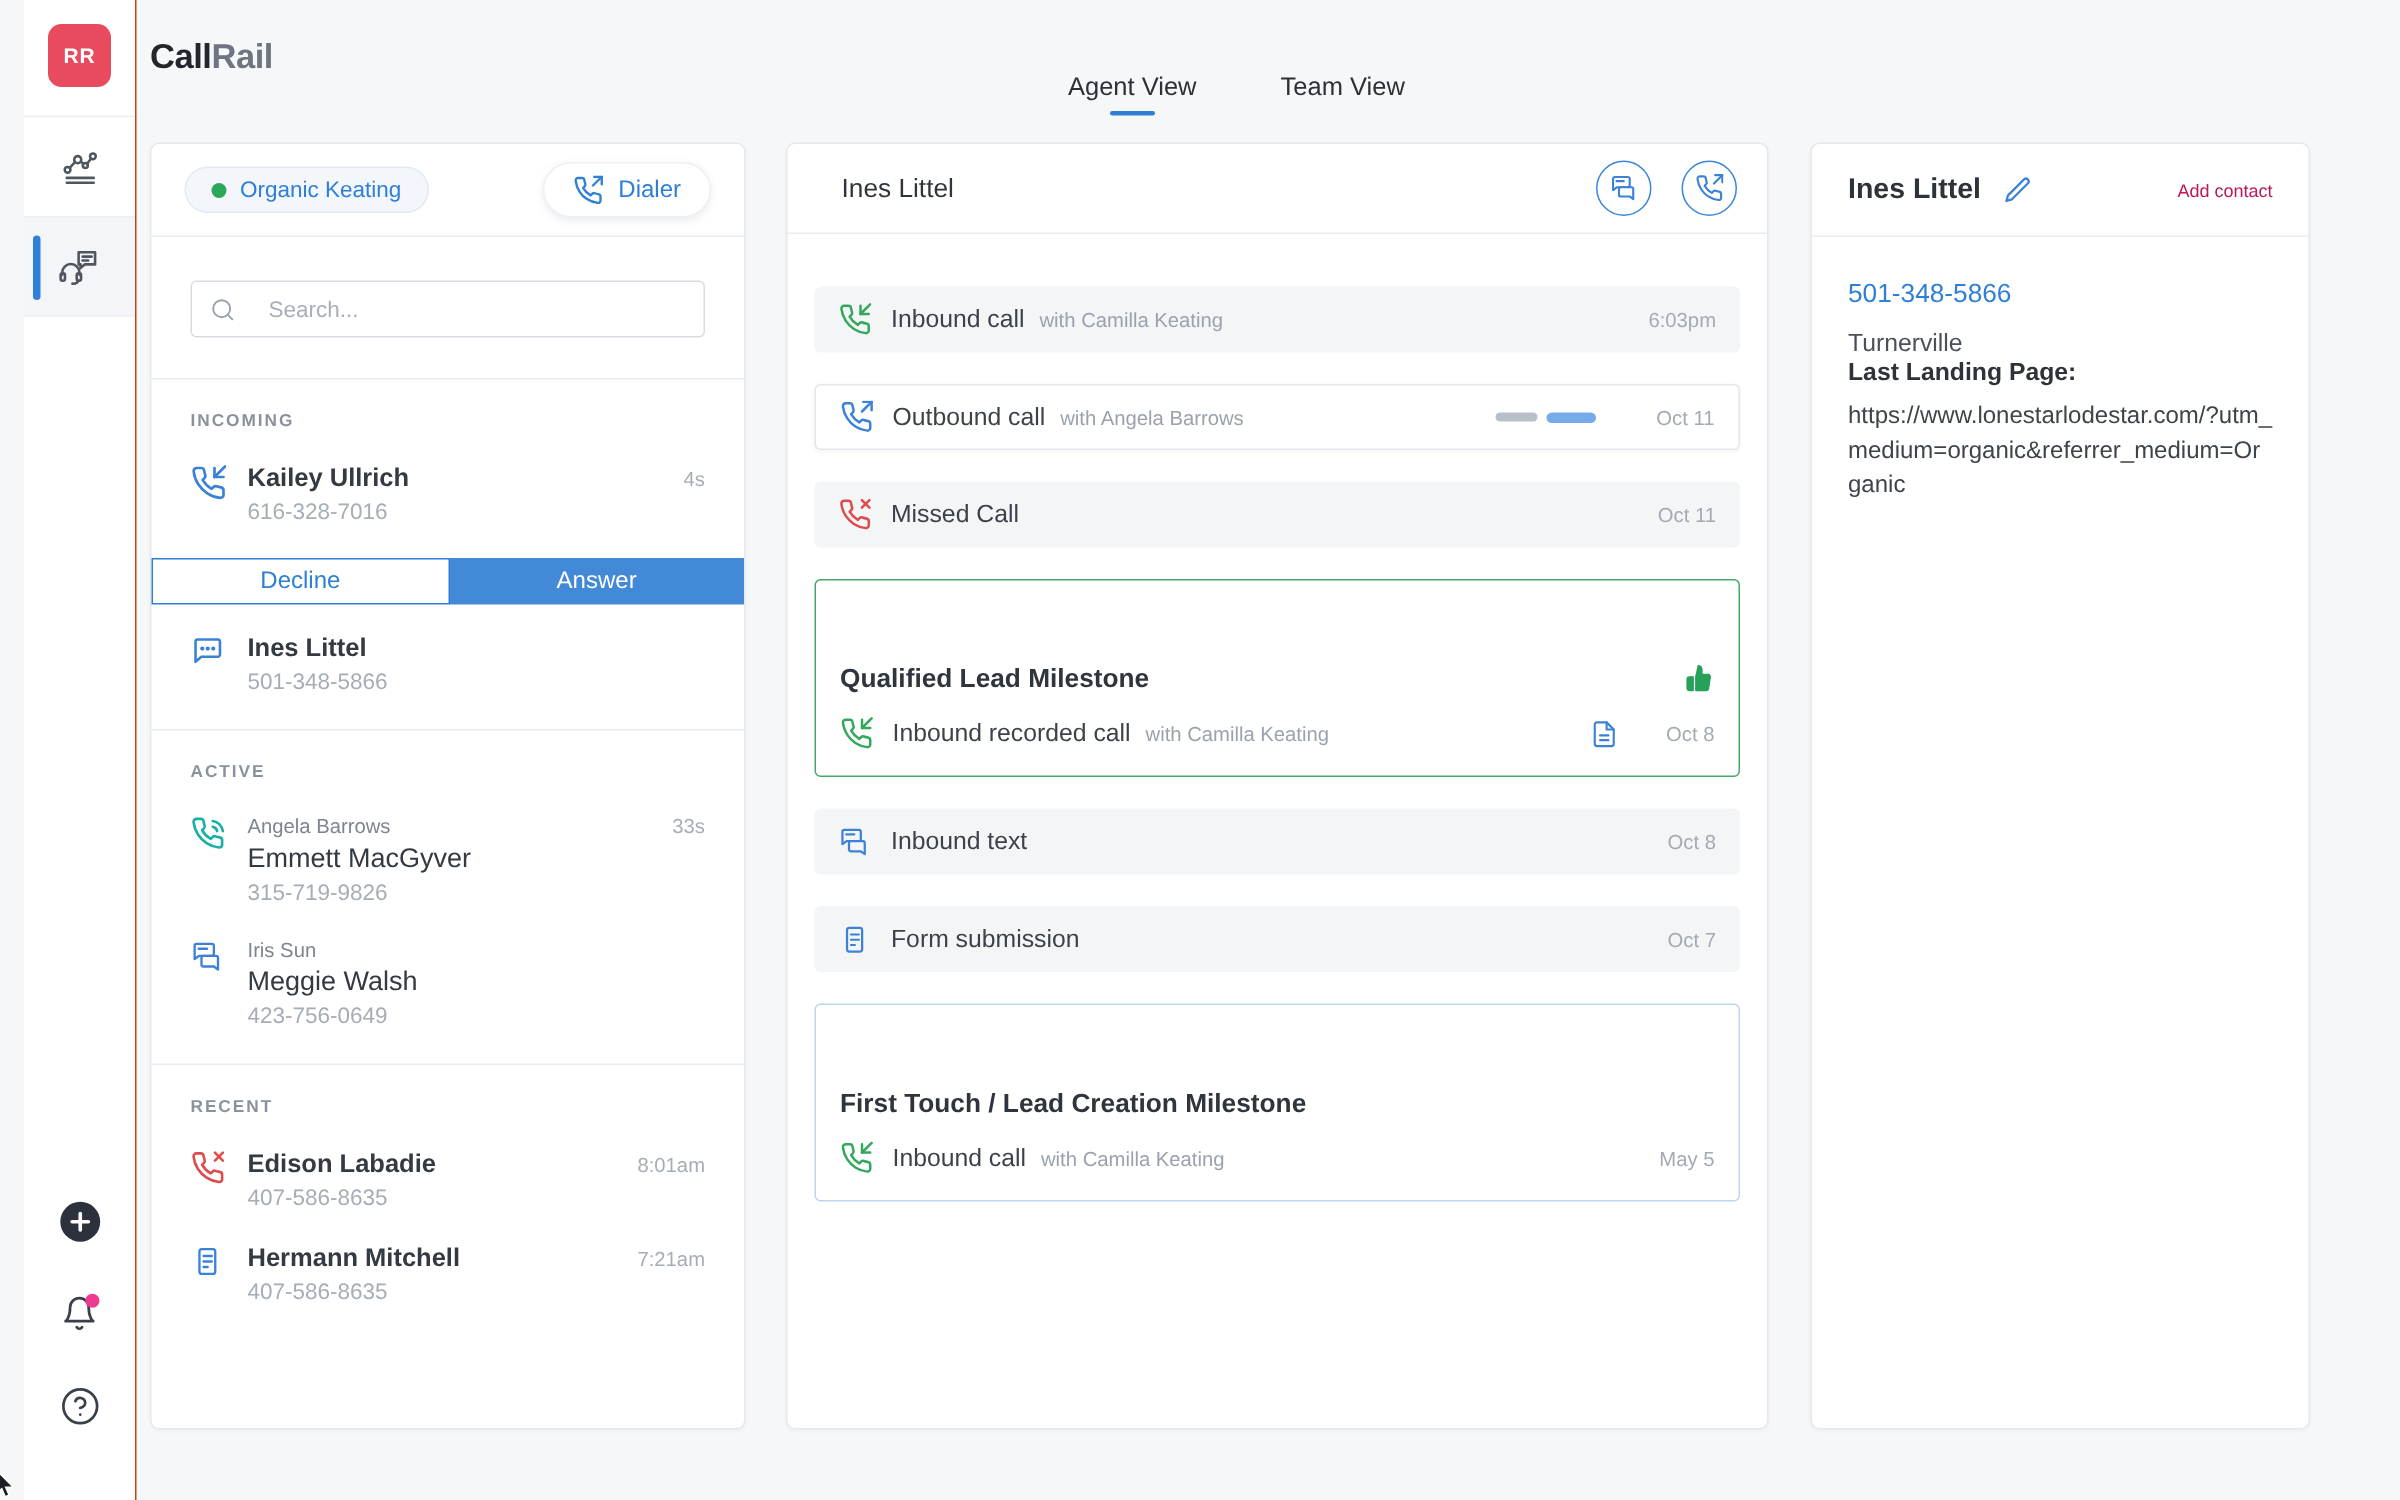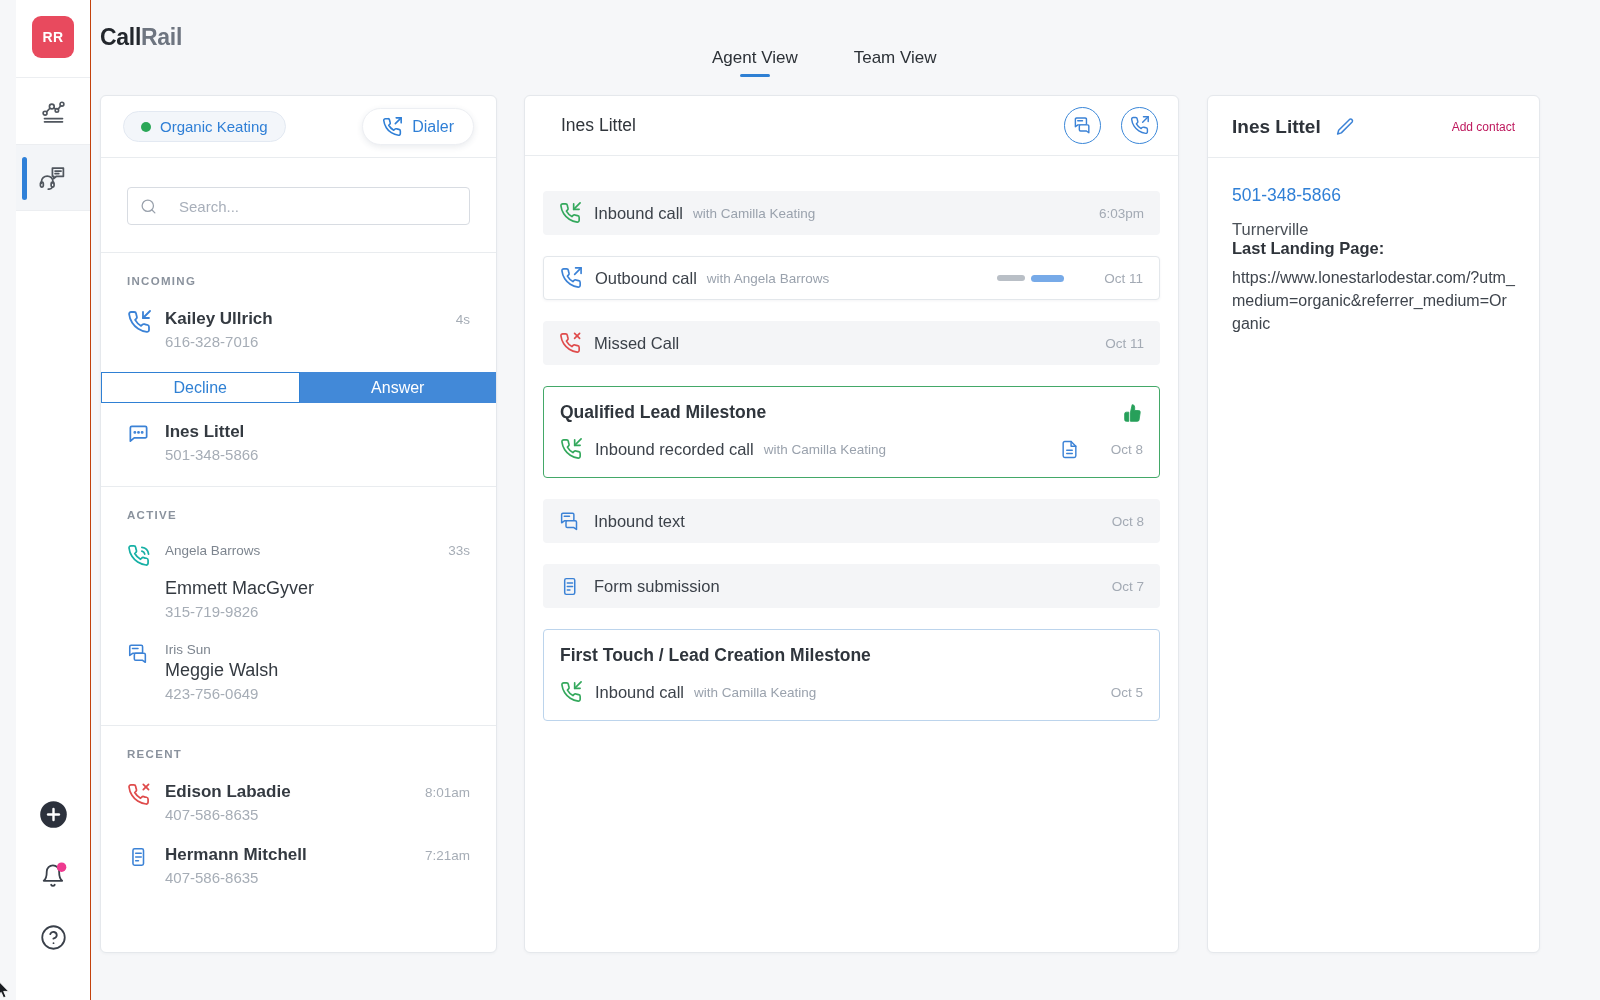--- a/index.html
+++ b/index.html
@@ -101,21 +101,21 @@
   .ev-sub { font-size:13.5px; color:#9aa2ad; margin-left:10px; }
   .ev-time { margin-left:auto; font-size:13.5px; color:#a3aab4; }
   .pills { margin-left:auto; display:flex; align-items:center; gap:6px; margin-right:40px; }
   .pill-g { width:28px; height:6px; border-radius:3px; background:#b9bfc6; }
   .pill-b { width:33px; height:7px; border-radius:3.5px; background:#77aae8; }
   .pills + .ev-time { margin-left:0; }
 
   .ms { border-radius:4px; background:#fff; padding:15px 16px 17px; margin-bottom:21px; }
   .ms.green { border:1px solid #43a868; }
   .ms.blue  { border:1px solid #bcd4ec; }
-  .ms-top { display:flex; align-items:flex-end; }
+  .ms-top { display:flex; align-items:flex-start;margin-top:40px; }
   .ms-title { font-size:17.5px; font-weight:600; color:#2f353c; }
   .ms-badge { margin-left:auto; }
   .ms-ev { margin-top:15px; display:flex; align-items:center; }
   .ms-ev .ic { width:22px; margin-right:13px; flex:none; }
   .ms-doc { margin-left:auto; margin-right:26px; }
   .ms-ev .ev-time { margin-left:0; min-width:38px; text-align:right; }
   .ms-ev .ev-time.auto { margin-left:auto; }
 
   
   .ct-hd { height:62px; display:flex; align-items:center; padding:0 24px;
@@ -291,21 +291,21 @@
       <svg width="23" height="23" viewBox="0 0 24 24" fill="none" stroke="#16b0a5" stroke-width="1.8" stroke-linecap="round" stroke-linejoin="round">
         <path d="M15.5 7.5a4 4 0 0 1 3 3M15.5 3.5a8 8 0 0 1 7 7"></path>
         <path d="M22 16.92v3a2 2 0 0 1-2.18 2 19.79 19.79 0 0 1-8.63-3.07 19.5 19.5 0 0 1-6-6 19.79 19.79 0 0 1-3.07-8.67A2 2 0 0 1 4.11 2h3a2 2 0 0 1 2 1.72 12.84 12.84 0 0 0 .7 2.81 2 2 0 0 1-.45 2.11L8.09 9.91a16 16 0 0 0 6 6l1.27-1.27a2 2 0 0 1 2.11-.45 12.84 12.84 0 0 0 2.81.7A2 2 0 0 1 22 16.92z"></path>
       </svg>
     </span>
     <div class="c-main">
       <div class="c-top">
         <span class="c-agent">Angela Barrows</span>
         <span class="c-meta">33s</span>
       </div>
-      <div class="c-name lite" style="margin-top:20px;">Emmett MacGyver</div>
+      <div class="c-name lite" style="margin-top:4px;">Emmett MacGyver</div>
       <div class="c-phone">315-719-9826</div>
     </div>
   </div>
 
   <div class="c-row">
     <span class="ic">
       <svg width="22" height="22" viewBox="0 0 24 24" fill="none" stroke="#3b82d6" stroke-width="1.7" stroke-linecap="round" stroke-linejoin="round">
         <path d="M15.5 2.5H4.5A1.5 1.5 0 0 0 3 4v9.5l3.2-2.3h9.3a1.5 1.5 0 0 0 1.5-1.5V4a1.5 1.5 0 0 0-1.5-1.5z"></path>
         <line x1="6" y1="6" x2="12" y2="6"></line>
         <path d="M9.5 11.2h9A1.5 1.5 0 0 1 20 12.7v8.4l-3-2.2H9.5A1.5 1.5 0 0 1 8 17.4v-4.7a1.5 1.5 0 0 1 1.5-1.5z" fill="#fff"></path>
@@ -491,21 +491,21 @@
       <div class="ms-ev">
         <span class="ic">
           <svg width="22" height="22" viewBox="0 0 24 24" fill="none" stroke="#33a85c" stroke-width="1.8" stroke-linecap="round" stroke-linejoin="round">
             <path d="M22 16.92v3a2 2 0 0 1-2.18 2 19.79 19.79 0 0 1-8.63-3.07 19.5 19.5 0 0 1-6-6 19.79 19.79 0 0 1-3.07-8.67A2 2 0 0 1 4.11 2h3a2 2 0 0 1 2 1.72 12.84 12.84 0 0 0 .7 2.81 2 2 0 0 1-.45 2.11L8.09 9.91a16 16 0 0 0 6 6l1.27-1.27a2 2 0 0 1 2.11-.45 12.84 12.84 0 0 0 2.81.7A2 2 0 0 1 22 16.92z"></path>
             <polyline points="16 2 16 8 22 8"></polyline>
               <line x1="23" y1="1" x2="16" y2="8"></line>
           </svg>
         </span>
         <span class="ev-title">Inbound call</span>
         <span class="ev-sub">with Camilla Keating</span>
-        <span class="ev-time auto">Oct 5</span>
+        <span class="ev-time auto">May 5</span>
       </div>
     </div>
 
   </div>
 </div>
 
 <div class="panel p-right">
   <div class="ct-hd">
     <span class="ct-name">Ines Littel</span>
     <span class="ct-edit">

